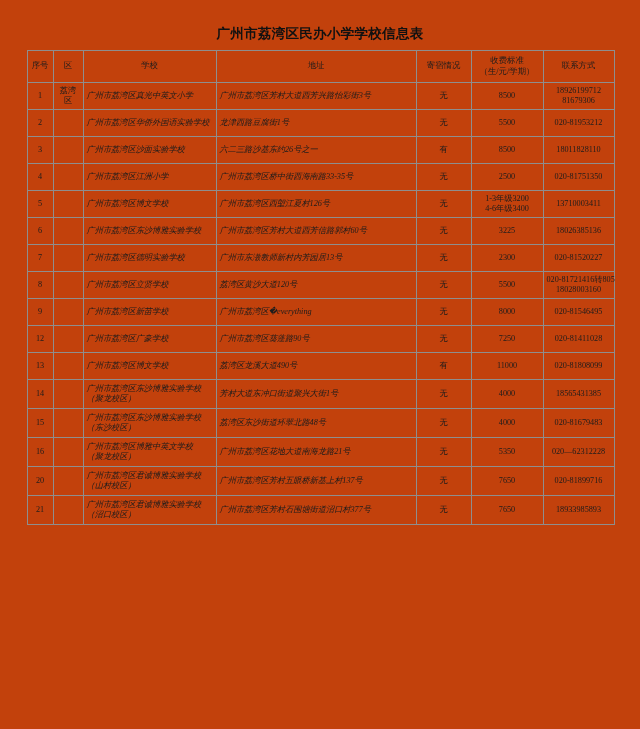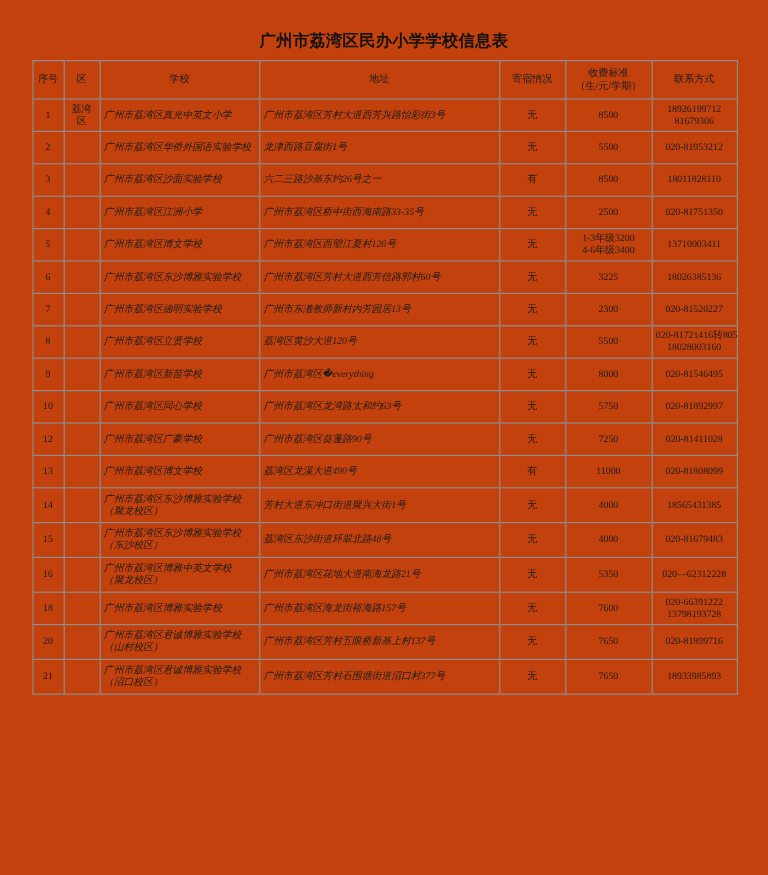--- a/index.html
+++ b/index.html
@@ -192,29 +192,20 @@
           <tr>
             <td class="c-seq">9</td>
             <td class="c-dist"></td>
             <td class="c-school">广州市荔湾区新苗学校</td>
             <td class="c-addr">广州市荔湾区�everything</td>
             <td class="c-board">无</td>
             <td class="c-fee">8000</td>
             <td class="c-tel">020-81546495</td>
           </tr>
           <tr>
-            <td class="c-seq">10</td>
-            <td class="c-dist"></td>
-            <td class="c-school">广州市荔湾区同心学校</td>
-            <td class="c-addr">广州市荔湾区龙湾路太和约63号</td>
-            <td class="c-board">无</td>
-            <td class="c-fee">5750</td>
-            <td class="c-tel">020-81892997</td>
-          </tr>
-          <tr>
             <td class="c-seq">12</td>
             <td class="c-dist"></td>
             <td class="c-school">广州市荔湾区广豪学校</td>
             <td class="c-addr">广州市荔湾区葵蓬路90号</td>
             <td class="c-board">无</td>
             <td class="c-fee">7250</td>
             <td class="c-tel">020-81411028</td>
           </tr>
           <tr>
             <td class="c-seq">13</td>
@@ -254,32 +245,20 @@
             <td class="c-dist"></td>
             <td class="c-school">
               <span class="cellline">广州市荔湾区博雅中英文学校</span>
               <span class="cellline">（聚龙校区）</span>
             </td>
             <td class="c-addr">广州市荔湾区花地大道南海龙路21号</td>
             <td class="c-board">无</td>
             <td class="c-fee">5350</td>
             <td class="c-tel">020—62312228</td>
           </tr>
-          <tr>
-            <td class="c-seq">18</td>
-            <td class="c-dist"></td>
-            <td class="c-school">广州市荔湾区博雅实验学校</td>
-            <td class="c-addr">广州市荔湾区海龙街裕海路157号</td>
-            <td class="c-board">无</td>
-            <td class="c-fee">7600</td>
-            <td class="c-tel">
-              <span class="cellline">020-66391222</span>
-              <span class="cellline">13798193728</span>
-            </td>
-          </tr>
           <tr class="tall">
             <td class="c-seq">20</td>
             <td class="c-dist"></td>
             <td class="c-school">
               <span class="cellline">广州市荔湾区君诚博雅实验学校</span>
               <span class="cellline">（山村校区）</span>
             </td>
             <td class="c-addr">广州市荔湾区芳村五眼桥新基上村137号</td>
             <td class="c-board">无</td>
             <td class="c-fee">7650</td>

